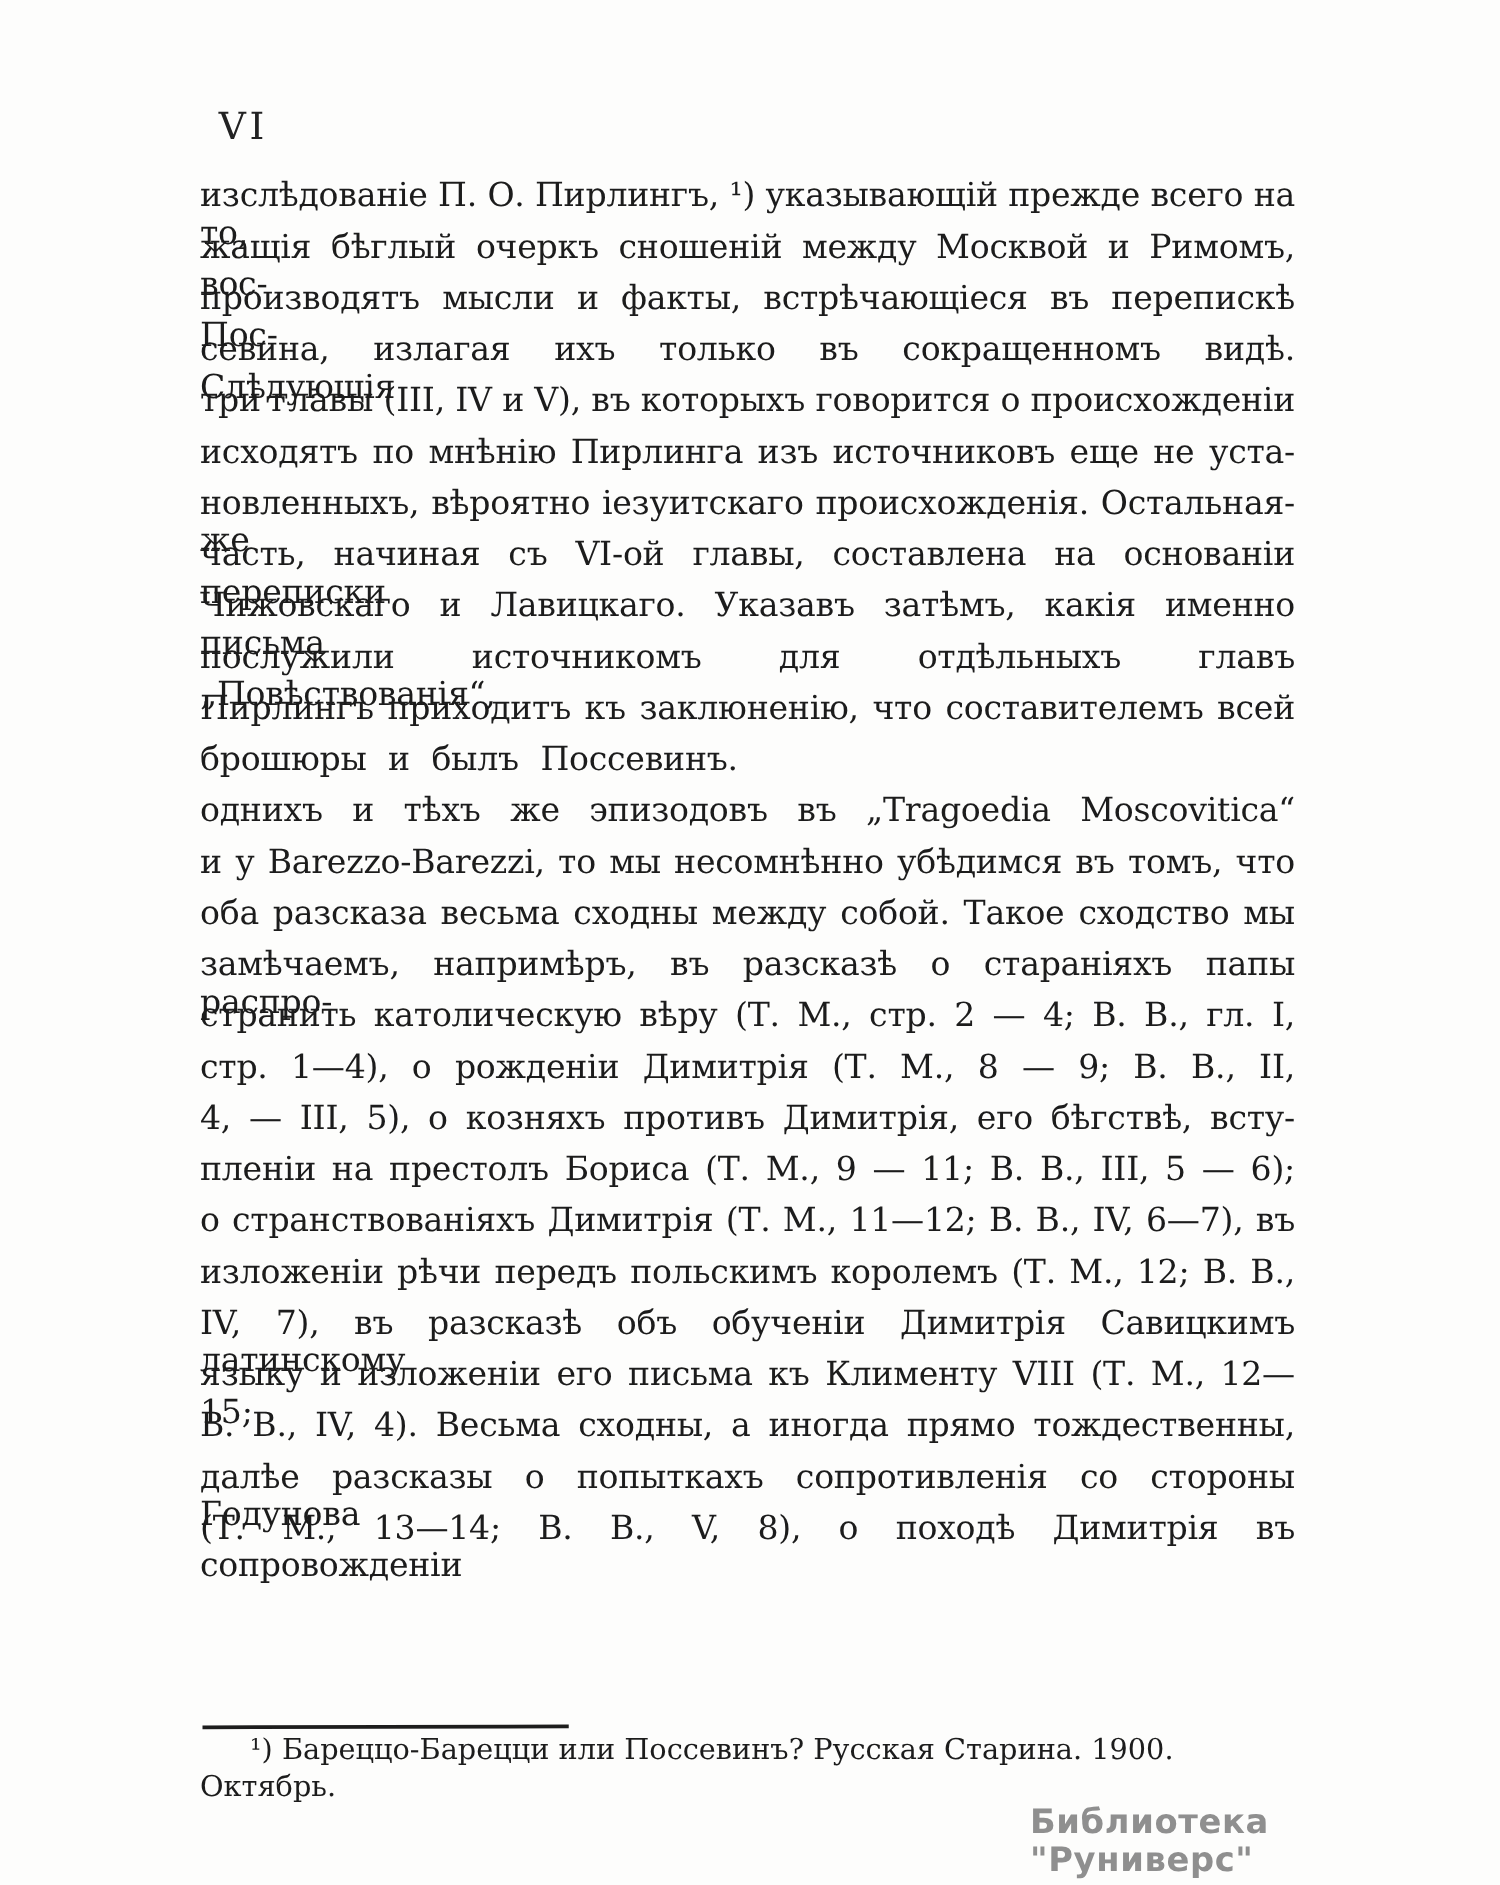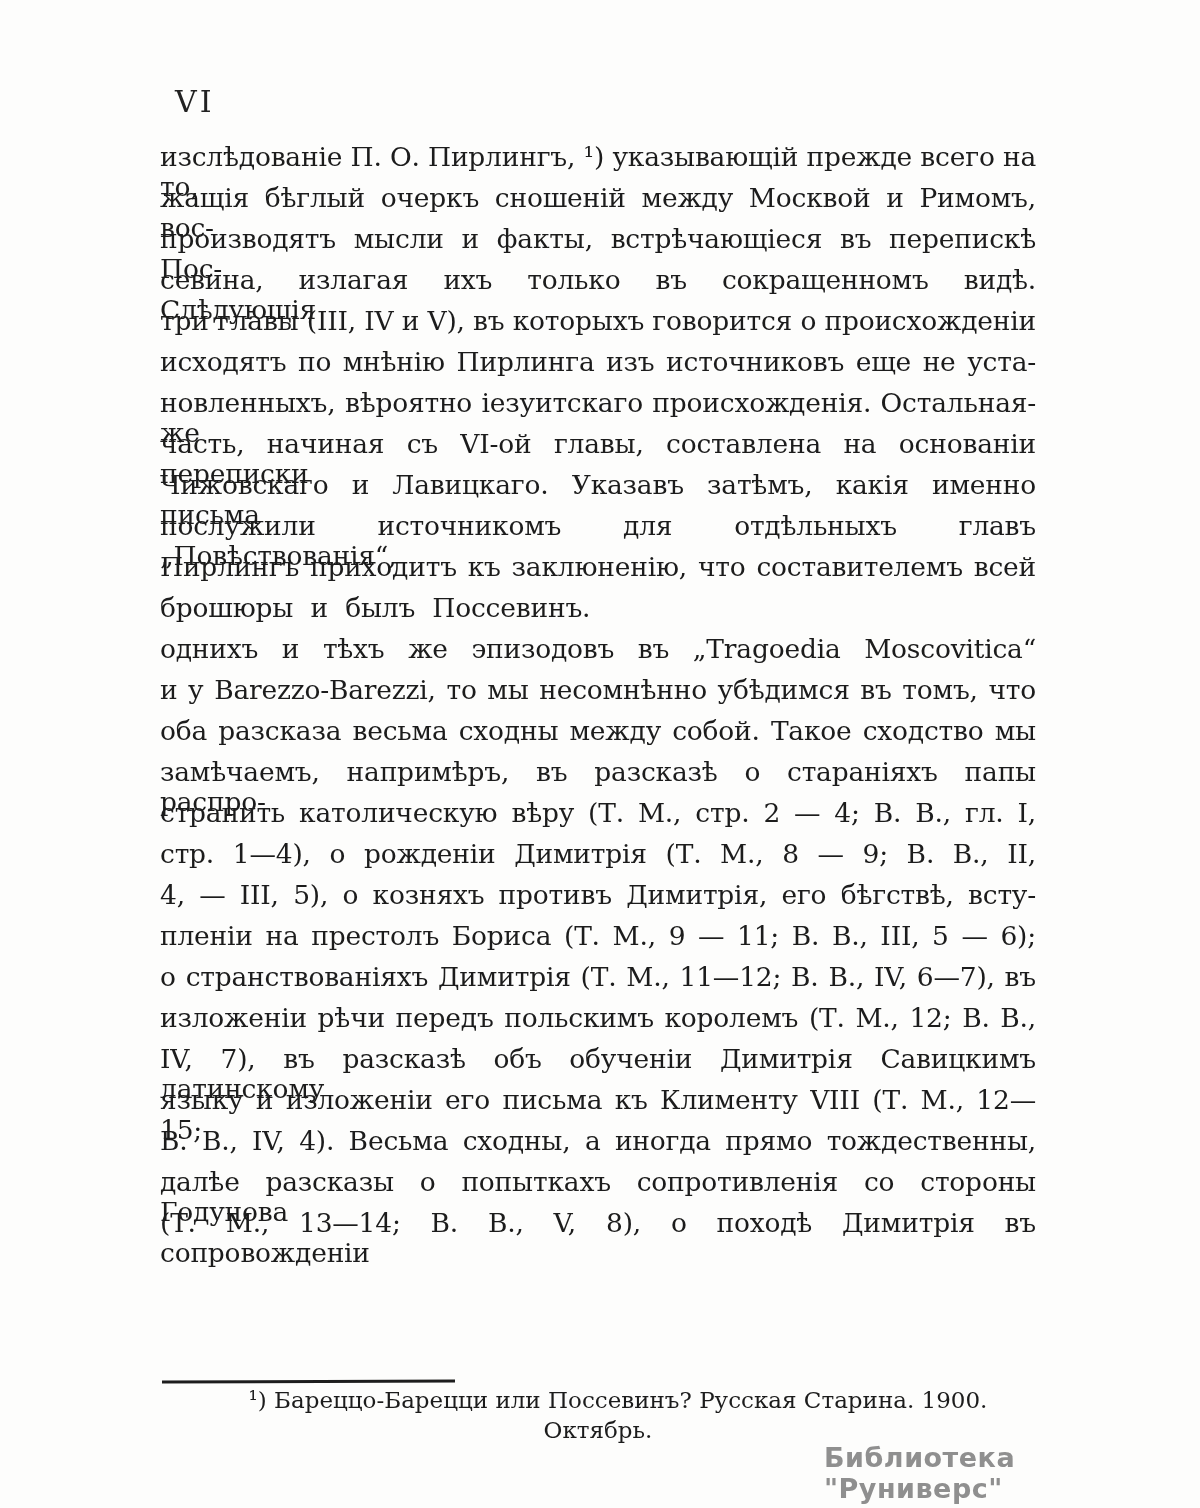--- a/index.html
+++ b/index.html
@@ -62,21 +62,20 @@
   }
   .footnote {
     position: absolute;
     left: 160px;
     top: 1385px;
     width: 876px;
     font-size: 23px;
     line-height: 30px;
     text-indent: 40px;
     color: #1c1c1c;
-    text-align: center;
   }
   .watermark {
     position: absolute;
     left: 824px;
     top: 1442px;
     font-family: "DejaVu Sans", "Liberation Sans", sans-serif;
     font-weight: bold;
     font-size: 27px;
     color: #8f8f8f;
     letter-spacing: 0.5px;

